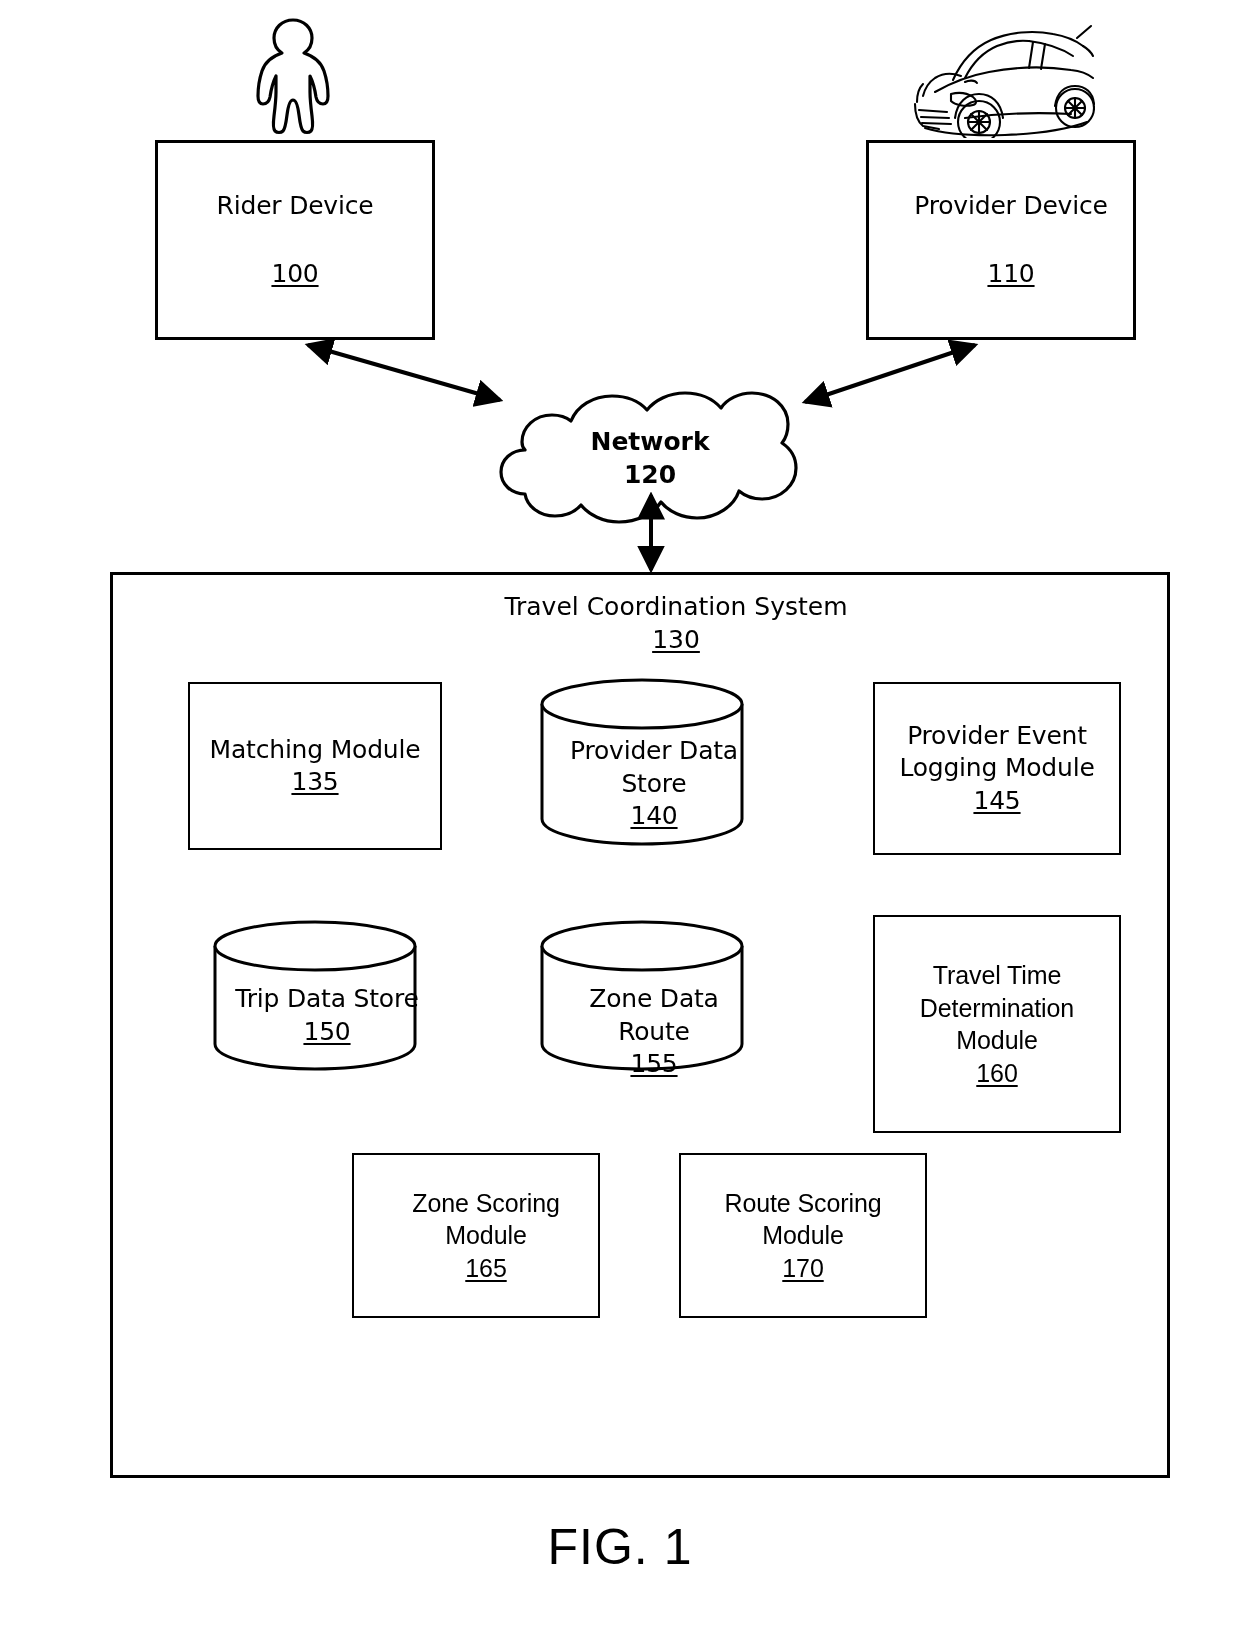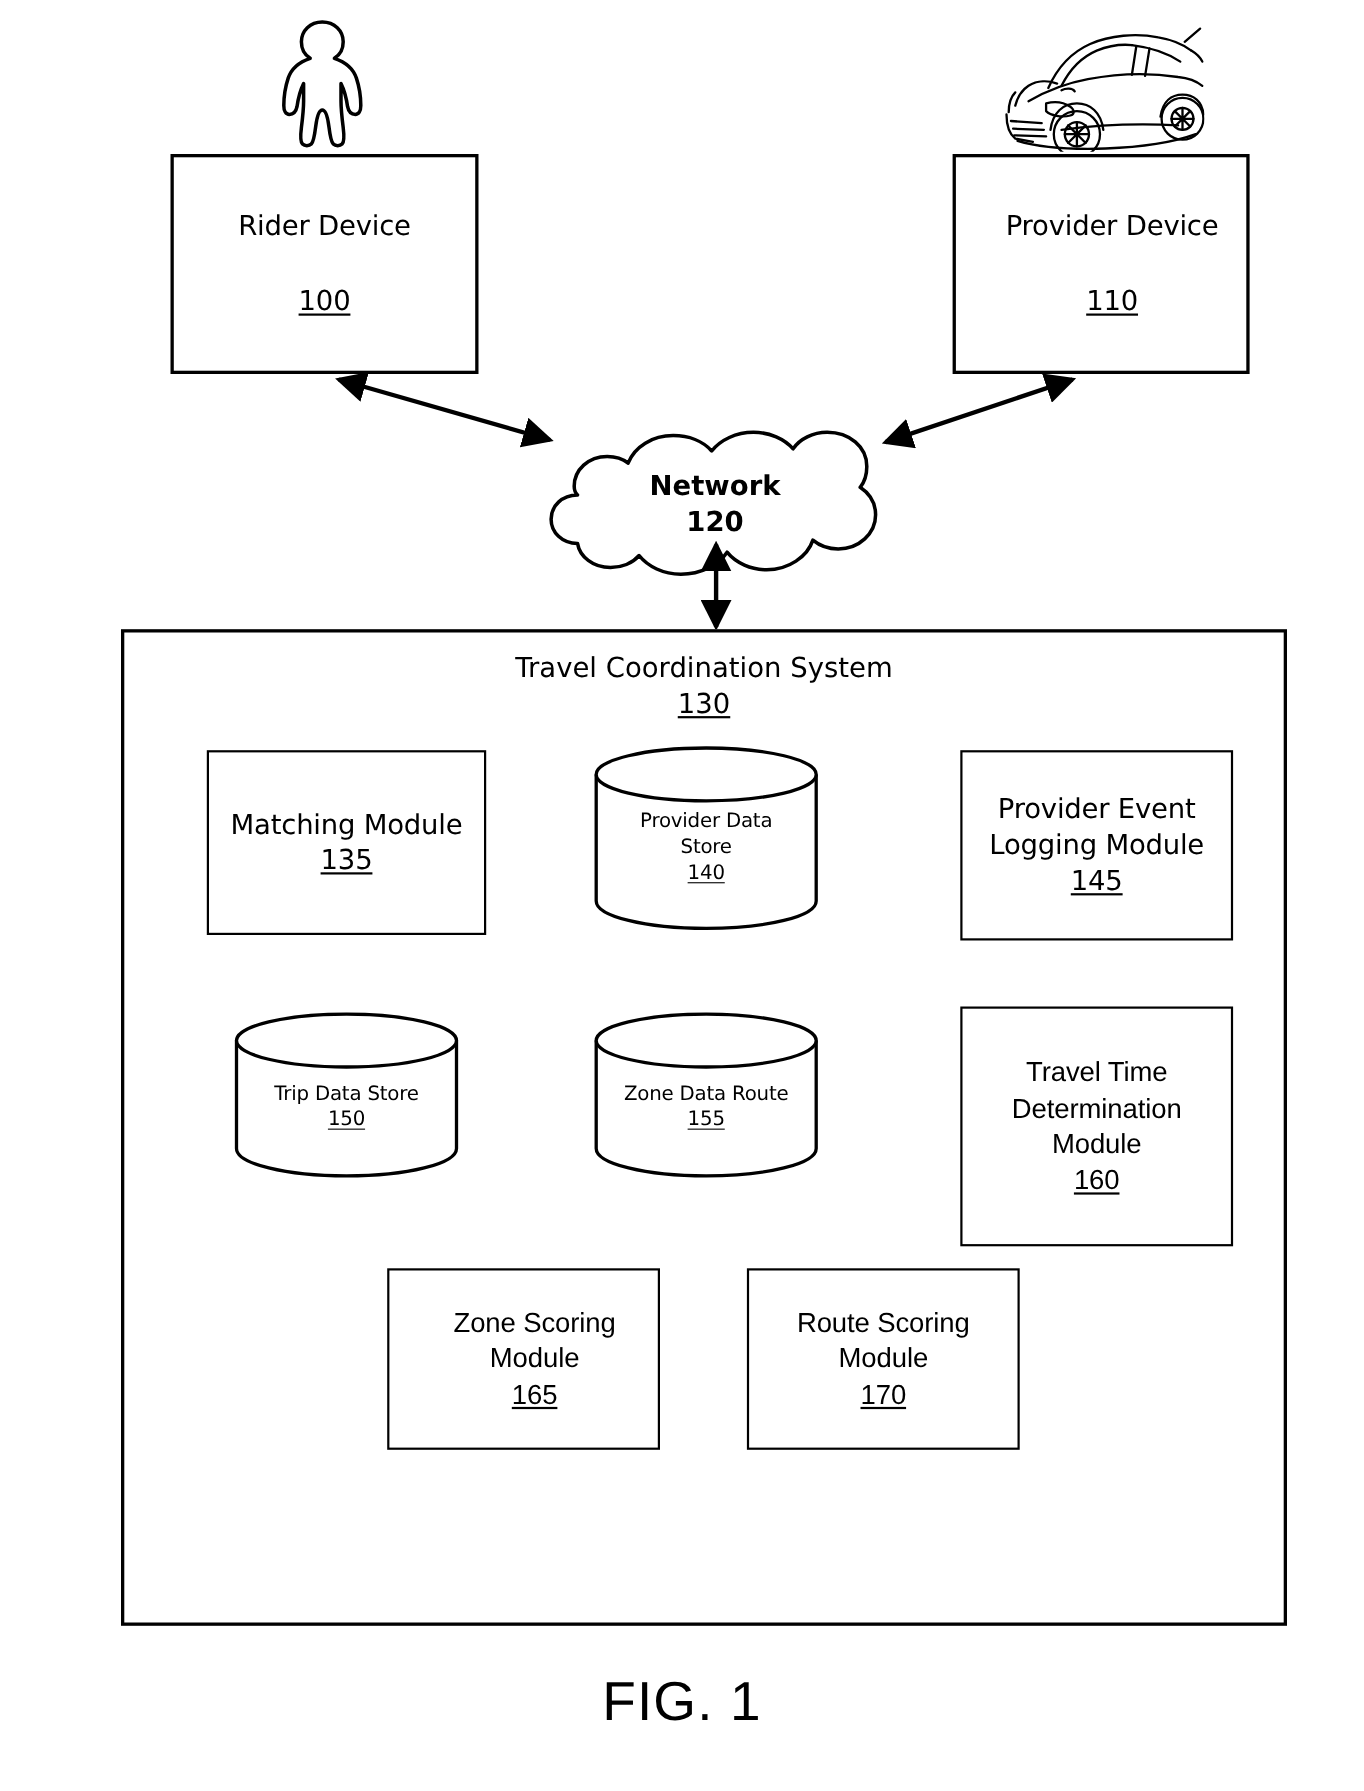--- a/index.html
+++ b/index.html
@@ -58,20 +58,21 @@
     border: 3px solid #000;
     background: #fff;
   }
   .system-title {
     position: absolute;
     width: 100%;
     text-align: center;
     font-family: "DejaVu Sans", sans-serif;
     font-size: 25px;
     line-height: 1.3;
+    padding-left: 36px;
   }
   .system-title .ref {
     text-decoration: underline;
     text-underline-offset: 3px;
   }
 
   
   .module {
     border: 2.5px solid #000;
     background: #fff;
@@ -88,25 +89,25 @@
   .module .ref {
     text-decoration: underline;
     text-underline-offset: 3px;
   }
 
   
   .cyl { position: absolute; }
   .cyl svg { position: absolute; left: 0; top: 0; overflow: visible; }
   .cyl-label {
     position: absolute;
-    left: 0;
+    left: 12px;
     width: 100%;
     text-align: center;
     font-family: "DejaVu Sans", sans-serif;
-    font-size: 18px;
+    font-size: 25px;
     line-height: 1.3;
     letter-spacing: -0.2px;
   }
   .cyl-label .ref {
     text-decoration: underline;
     text-underline-offset: 3px;
   }
 
   
   .fig-caption {

